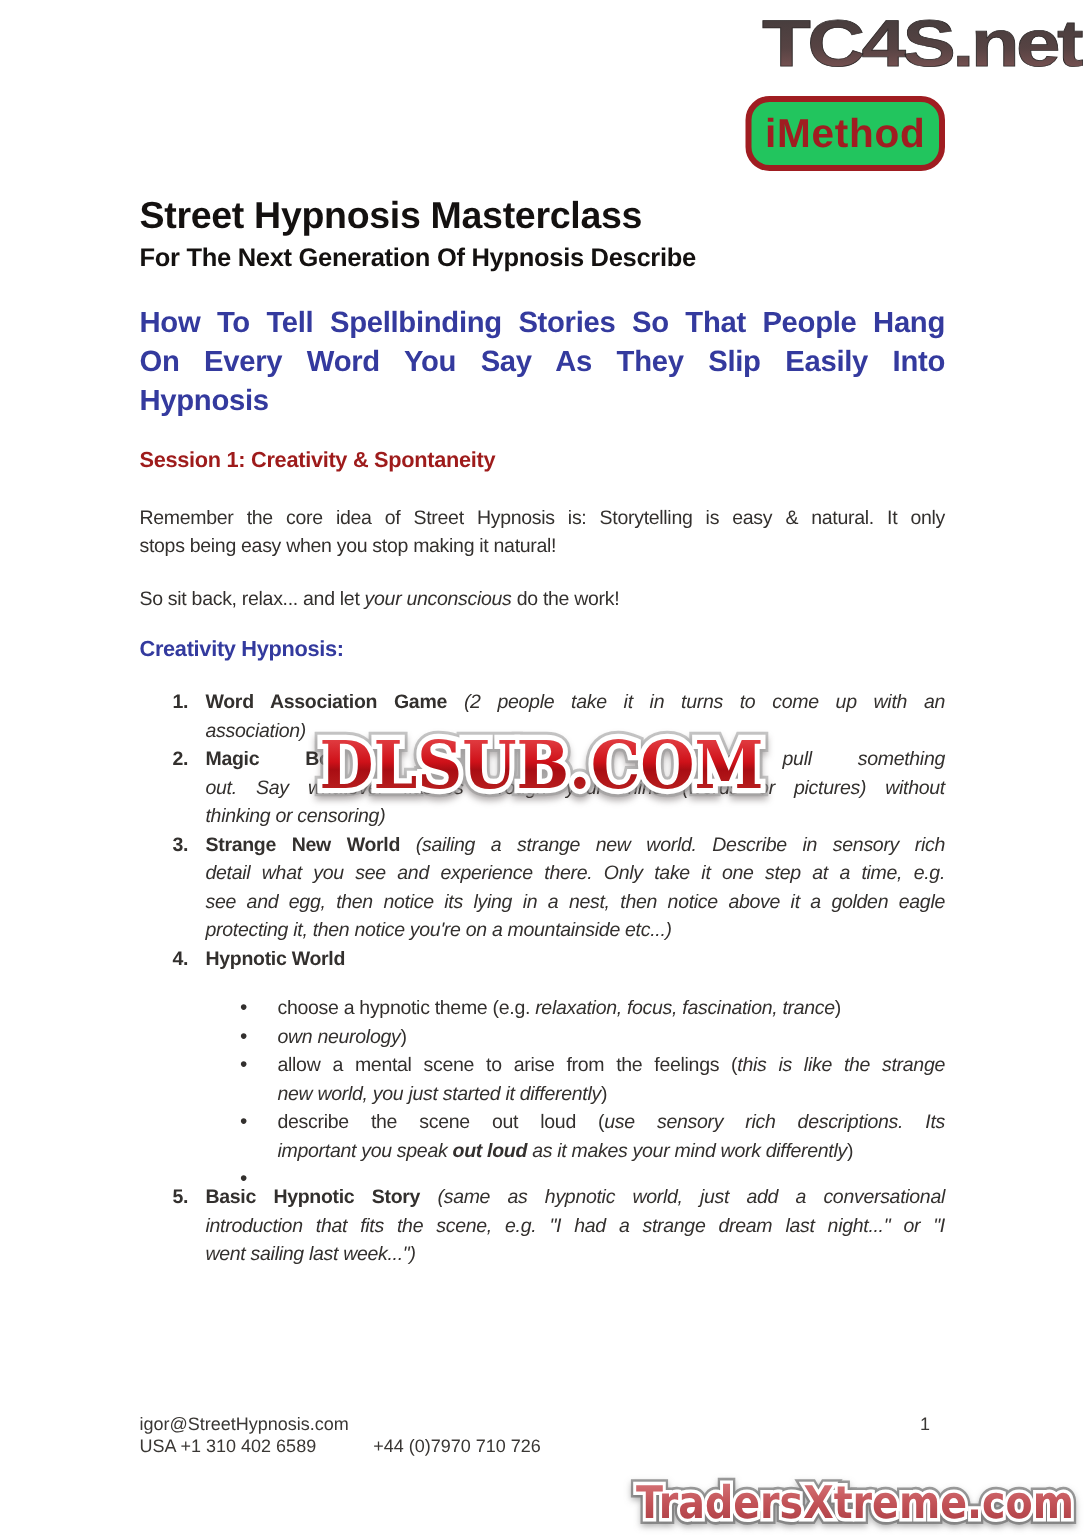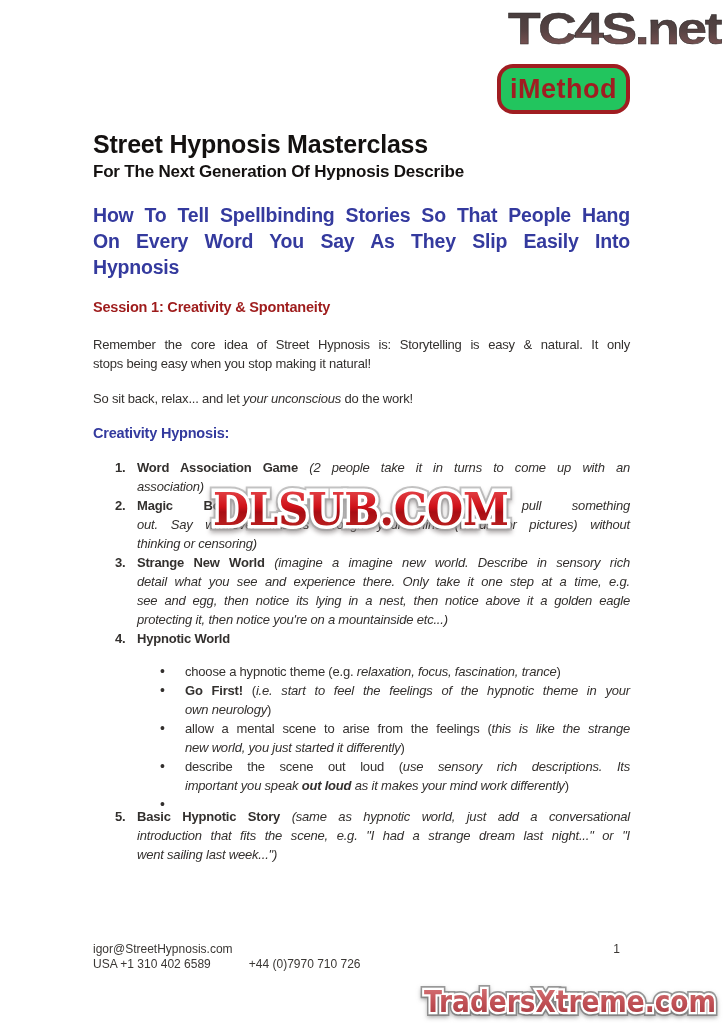--- a/index.html
+++ b/index.html
@@ -112,37 +112,36 @@
         <div class="jline last"><span class="i">association)</span></div>
       </div>
       <div class="blk li l1">
         <span class="marker">2.</span>
         <div class="jline"><span class="b">Magic Box</span><span class="i"> (i</span><span class="gap" style="width: 205px;"></span><span class="i">and pull something</span></div>
         <div class="jline"><span class="i">out. Say whatever flashes through your mind (words or pictures) without</span></div>
         <div class="jline last"><span class="i">thinking or censoring)</span></div>
       </div>
       <div class="blk li l1">
         <span class="marker">3.</span>
-        <div class="jline"><span class="b">Strange New World</span><span> </span><span class="i">(imagine a imagine new world. Describe in sensory rich</span></div>
+        <div class="jline"><span class="b">Strange New World</span><span> </span><span class="i">(sailing a strange new world. Describe in sensory rich</span></div>
         <div class="jline"><span class="i">detail what you see and experience there. Only take it one step at a time, e.g.</span></div>
         <div class="jline"><span class="i">see and egg, then notice its lying in a nest, then notice above it a golden eagle</span></div>
         <div class="jline last"><span class="i">protecting it, then notice you're on a mountainside etc...)</span></div>
       </div>
       <div class="blk li l1">
         <span class="marker">4.</span>
         <div class="jline last"><span class="b">Hypnotic World</span></div>
       </div>
       <div class="blk vs14"></div>
       <div class="blk li l2">
         <span class="marker">•</span>
         <div class="jline last"><span>choose a hypnotic theme (e.g. </span><span class="i">relaxation, focus, fascination, trance</span><span>)</span></div>
       </div>
       <div class="blk li l2">
         <span class="marker">•</span>
-        <div class="jline"><span class="b">Go First!</span><span> (</span><span class="i">i.e. start to feel the feelings of the hypnotic theme in your</span></div>
         <div class="jline last"><span class="i">own neurology</span><span>)</span></div>
       </div>
       <div class="blk li l2">
         <span class="marker">•</span>
         <div class="jline"><span>allow a mental scene to arise from the feelings (</span><span class="i">this is like the strange</span></div>
         <div class="jline last"><span class="i">new world, you just started it differently</span><span>)</span></div>
       </div>
       <div class="blk li l2">
         <span class="marker">•</span>
         <div class="jline"><span>describe the scene out loud (</span><span class="i">use sensory rich descriptions. Its</span></div>

